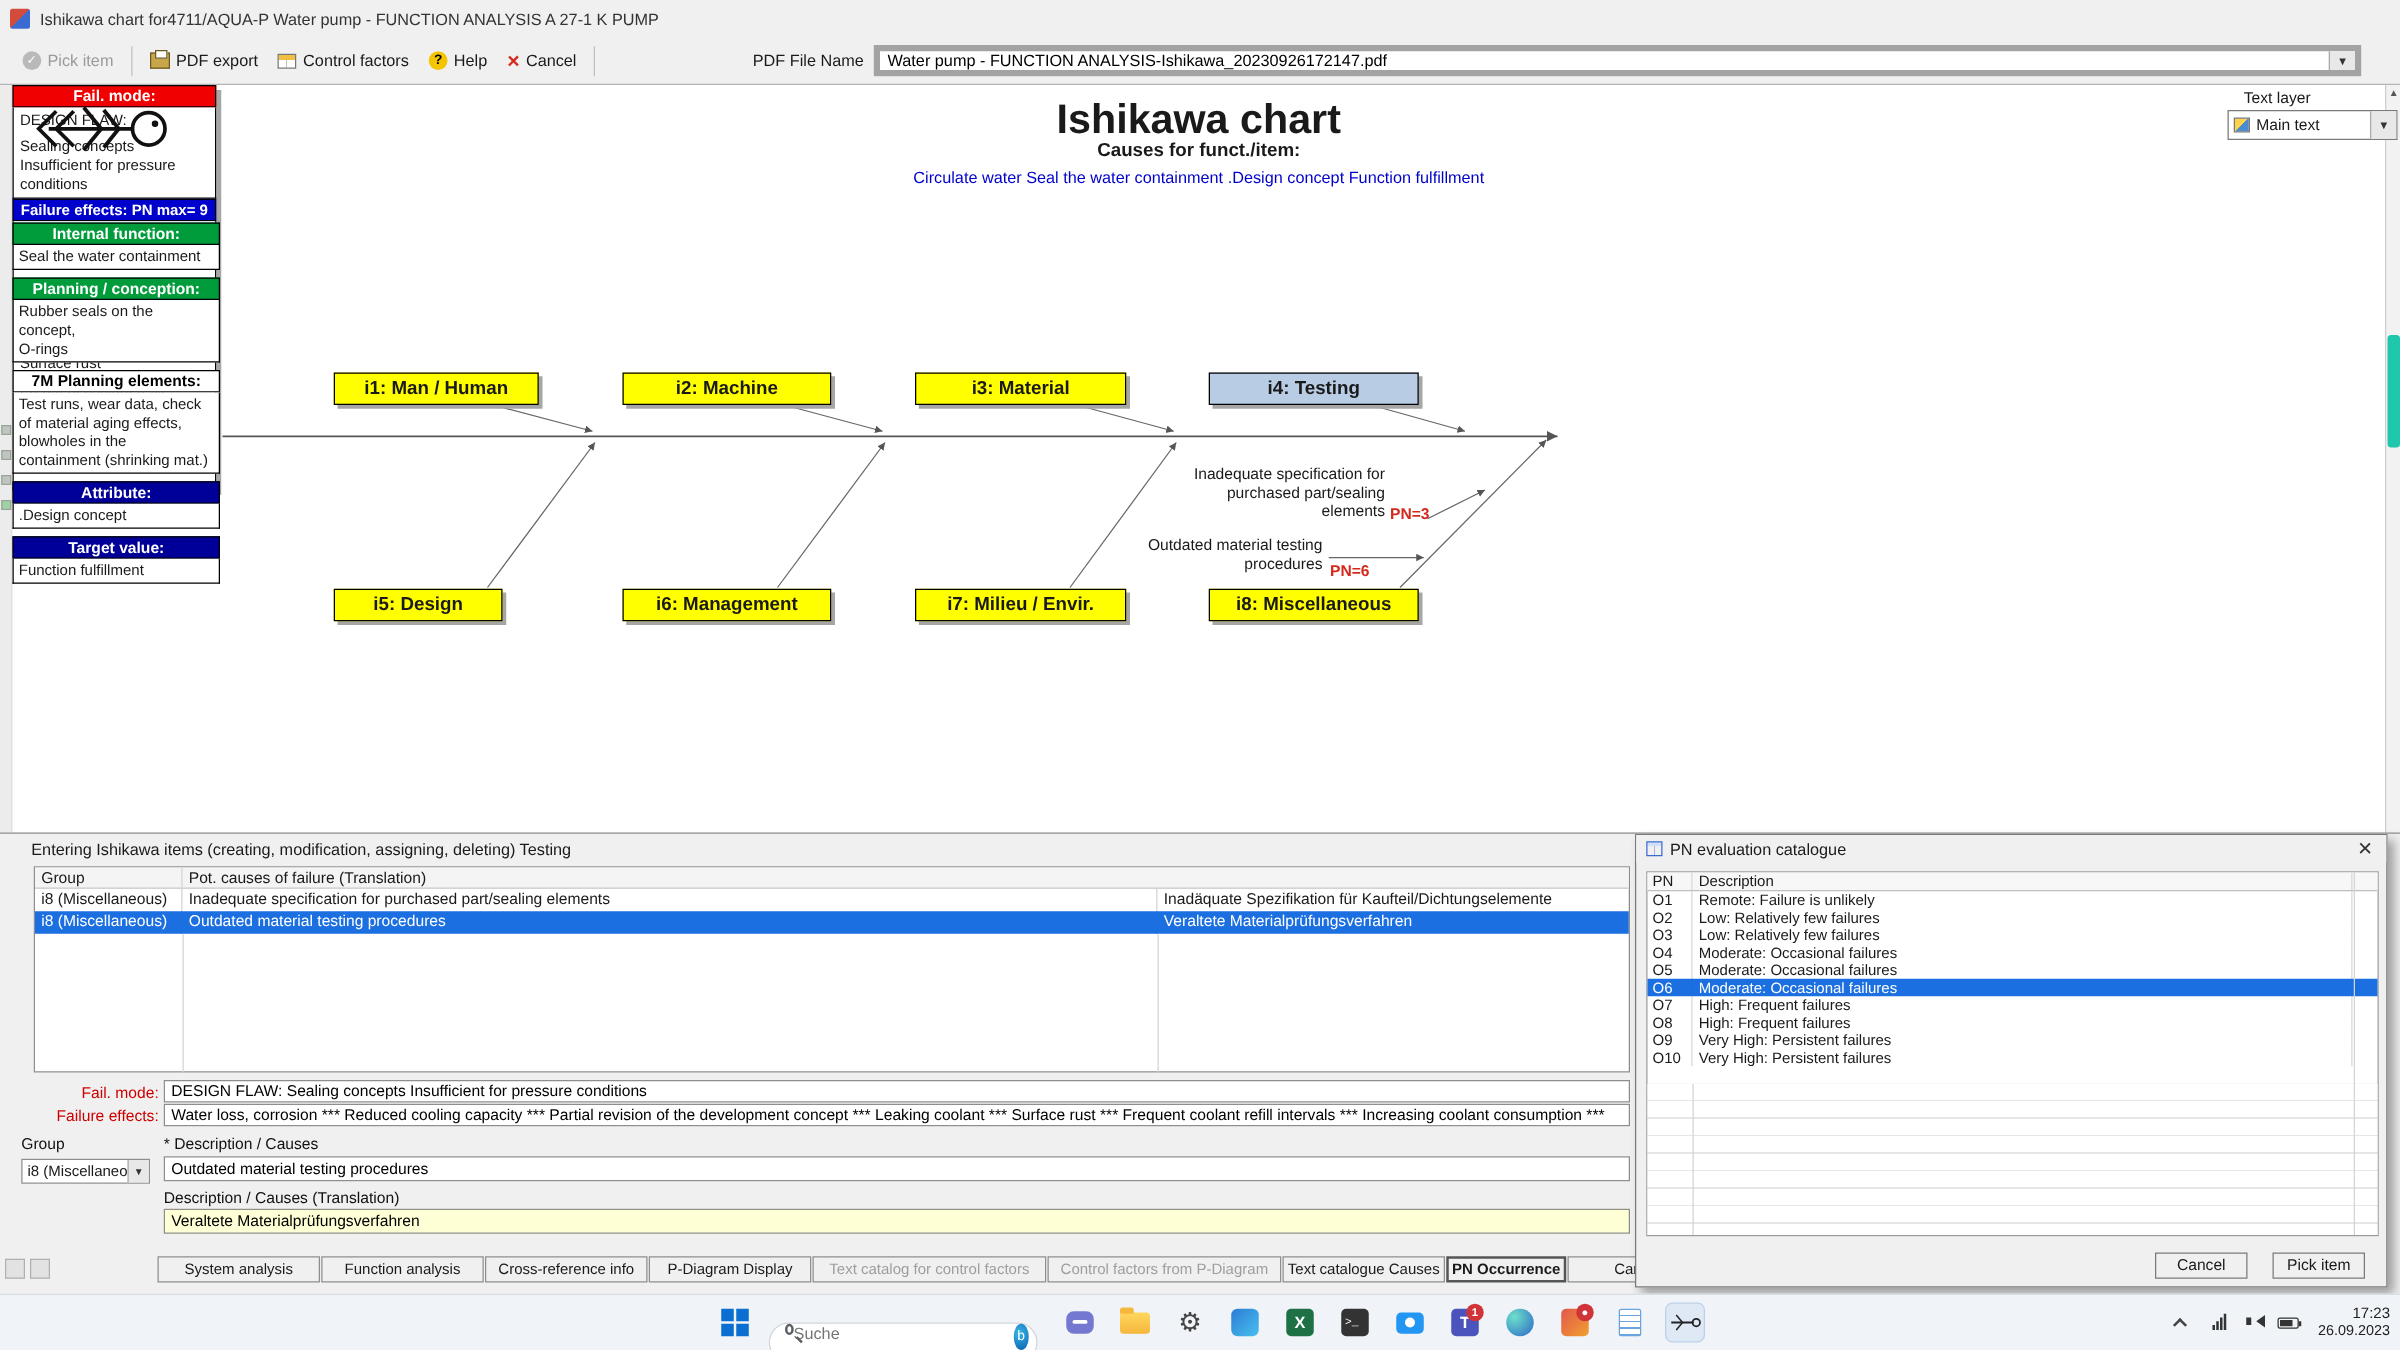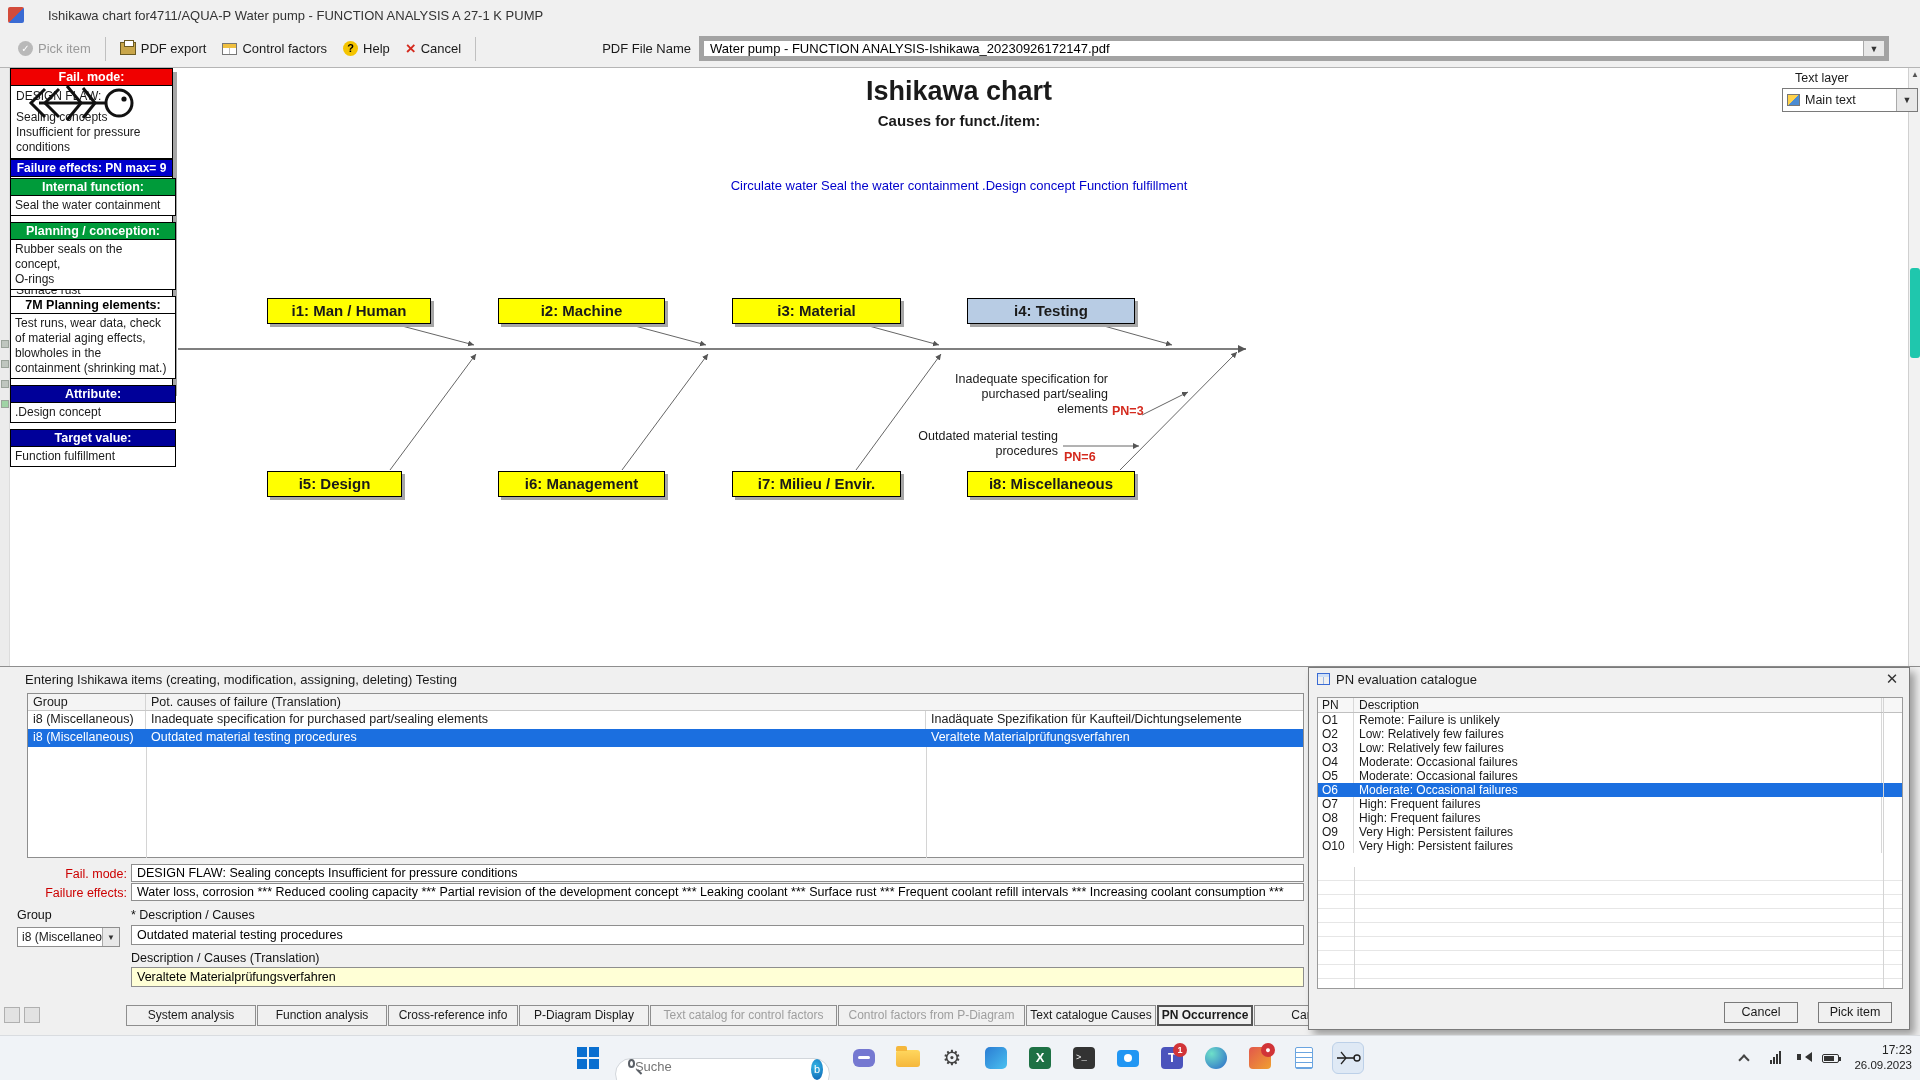--- a/index.html
+++ b/index.html
@@ -3,21 +3,21 @@
 <meta charset="utf-8">
 <style>
   * { margin:0; padding:0; box-sizing:border-box; }
   html,body { width:1920px; height:1080px; overflow:hidden; }
   body { font-family:"Liberation Sans","DejaVu Sans",sans-serif; background:#f0f0f0; color:#1a1a1a; }
   .abs { position:absolute; }
   .pre { white-space:pre-line; }
   #screen { position:relative; width:1920px; height:1080px; background:#f0f0f0; }
 
   
-  #titlebar { left:0; top:0; width:1920px; height:30px; background:#f0f0f0; display:flex; align-items:center; padding-left:8px; gap:24px; }
+  #titlebar { left:0; top:0; width:1920px; height:30px; background:#f0f0f0; display:flex; align-items:center; padding-left:8px; gap:8px; }
   #titlebar .appico { width:16px; height:16px; background:linear-gradient(135deg,#d34b3a 0 50%,#3a6bd3 50% 100%); border-radius:2px; }
   #titlebar .ttxt { font-size:13px; color:#333; }
 
   
   #toolbar { left:0; top:30px; width:1920px; height:38px; background:#f0f0f0; border-bottom:1px solid #b5b5b5; display:flex; align-items:center; padding-left:10px; font-size:13px; }
   .tbtn { display:flex; align-items:center; gap:5px; padding:4px 8px; cursor:default; }
   .tbtn.disabled { color:#9a9a9a; }
   .tsep { width:1px; height:24px; background:#c0c0c0; margin:0 6px; }
   .ico-circle { width:15px; height:15px; border-radius:50%; background:#b9b9b9; color:#fff; font-size:10px; line-height:15px; text-align:center; }
   .ico-help { width:15px; height:15px; border-radius:50%; background:#f4c400; color:#000; font-size:11px; font-weight:bold; line-height:15px; text-align:center; }
@@ -32,23 +32,23 @@
 
   
   #leftstrip { left:0; top:68px; width:10px; height:967px; background:#ececec; border-right:1px solid #dcdcdc; }
   .strip-dot { position:absolute; left:1px; width:8px; height:8px; background:#bfc6bf; border:1px solid #9aa39a; }
   #vscroll { left:1908px; top:68px; width:12px; height:967px; background:#f2f2f2; border-left:1px solid #d0d0d0; }
   .scr-arrow { position:absolute; left:0; width:12px; height:14px; font-size:8px; color:#555; text-align:center; line-height:14px; }
   #vthumb { position:absolute; left:1px; top:200px; width:10px; height:90px; background:#1fc7ad; border-radius:3px; }
 
   
   #chart { left:10px; top:68px; width:1898px; height:598px; background:#fff; }
-  #chart-title { left:0; top:8px; width:1898px; text-align:center; font-size:27px; font-weight:bold; }
+  #chart-title { left:0; top:8px; width:1898px; text-align:center; font-size:33px; font-weight:bold; }
   #chart-sub { left:0; top:44px; width:1898px; text-align:center; font-size:15px; font-weight:bold; }
-  #chart-causes { left:0; top:66px; width:1898px; text-align:center; font-size:13px; color:#0000cc;margin-top:44px; }
+  #chart-causes { left:0; top:66px; width:1898px; text-align:center; font-size:13px; color:#0000cc; }
   #textlayer-label { left:1785px; top:3px; font-size:12.5px; }
   #textlayer-combo { left:1772px; top:20px; width:136px; height:24px; background:#fff; border:1px solid #7a7a7a; display:flex; align-items:center; gap:5px; padding-left:4px; font-size:12.5px; }
   .ico-layer { width:13px; height:12px; background:linear-gradient(135deg,#ffd24a 0 50%,#4a8bd2 50% 100%); border:1px solid #777; }
   #textlayer-combo .combo-arrow { margin-left:auto; height:22px; }
 
   
   #logo { left:15px; top:4px; }
 
   
   #infocol { left:0; top:110px; width:166px; }

